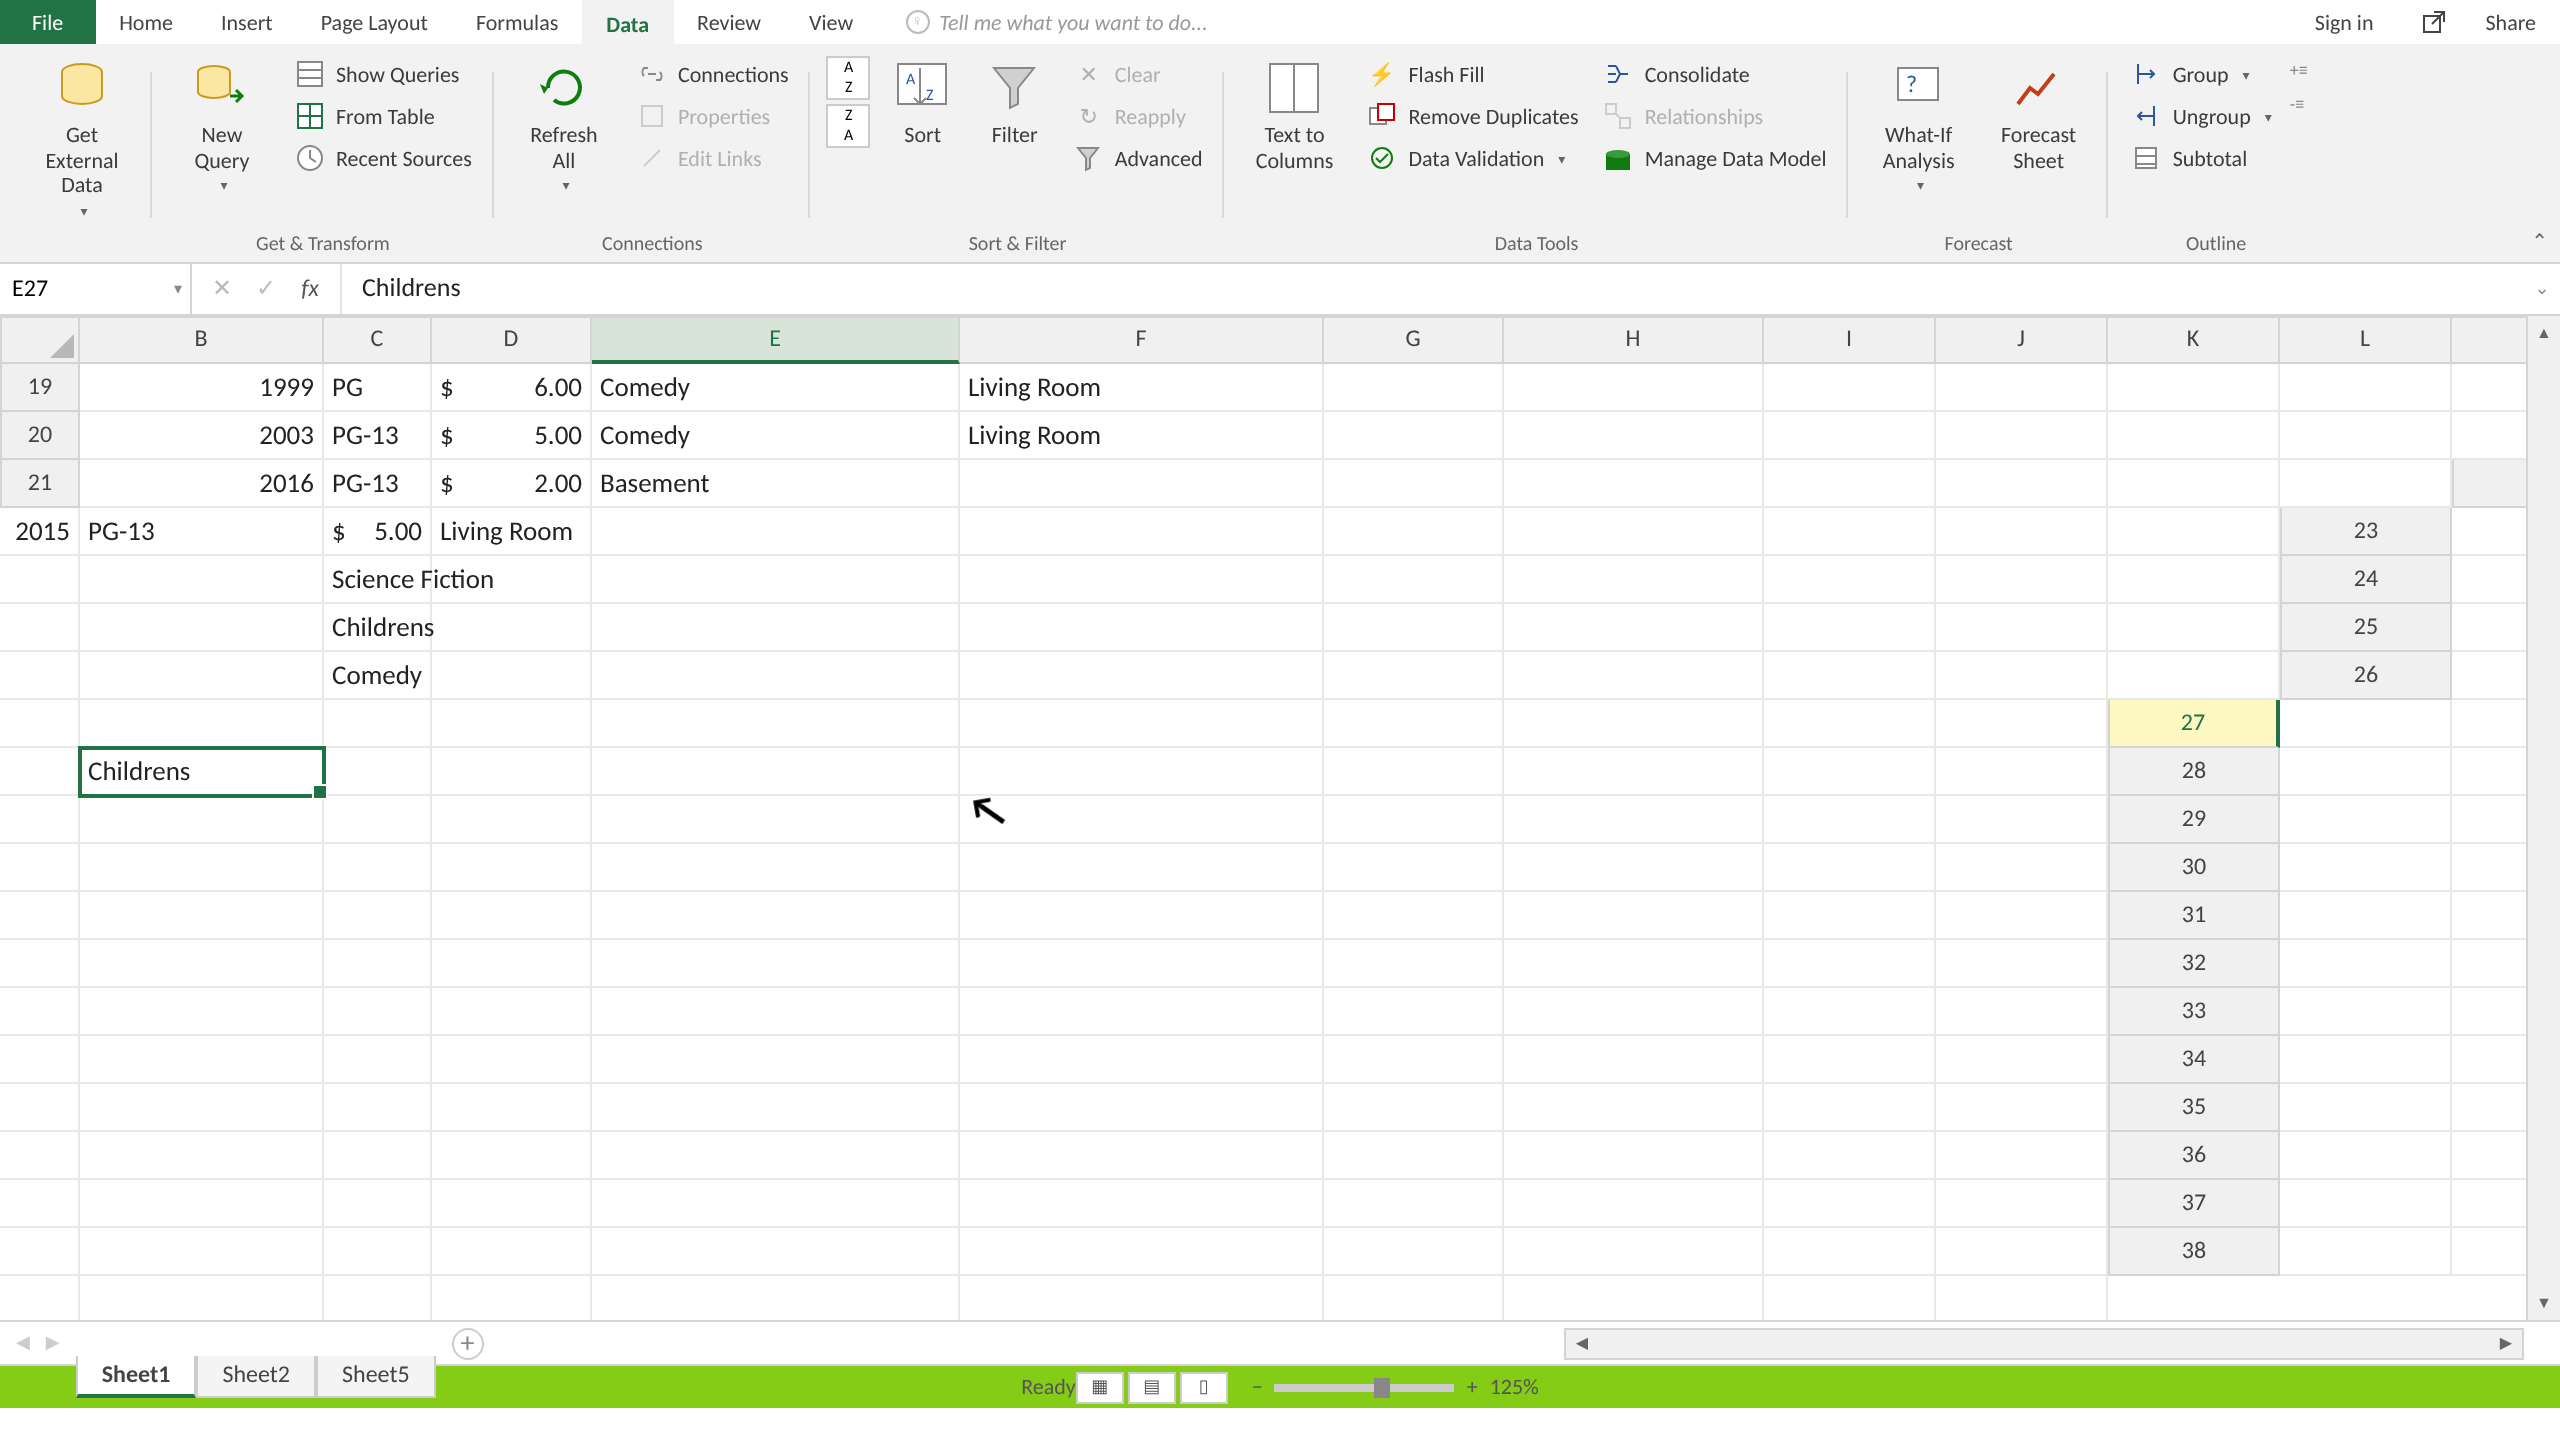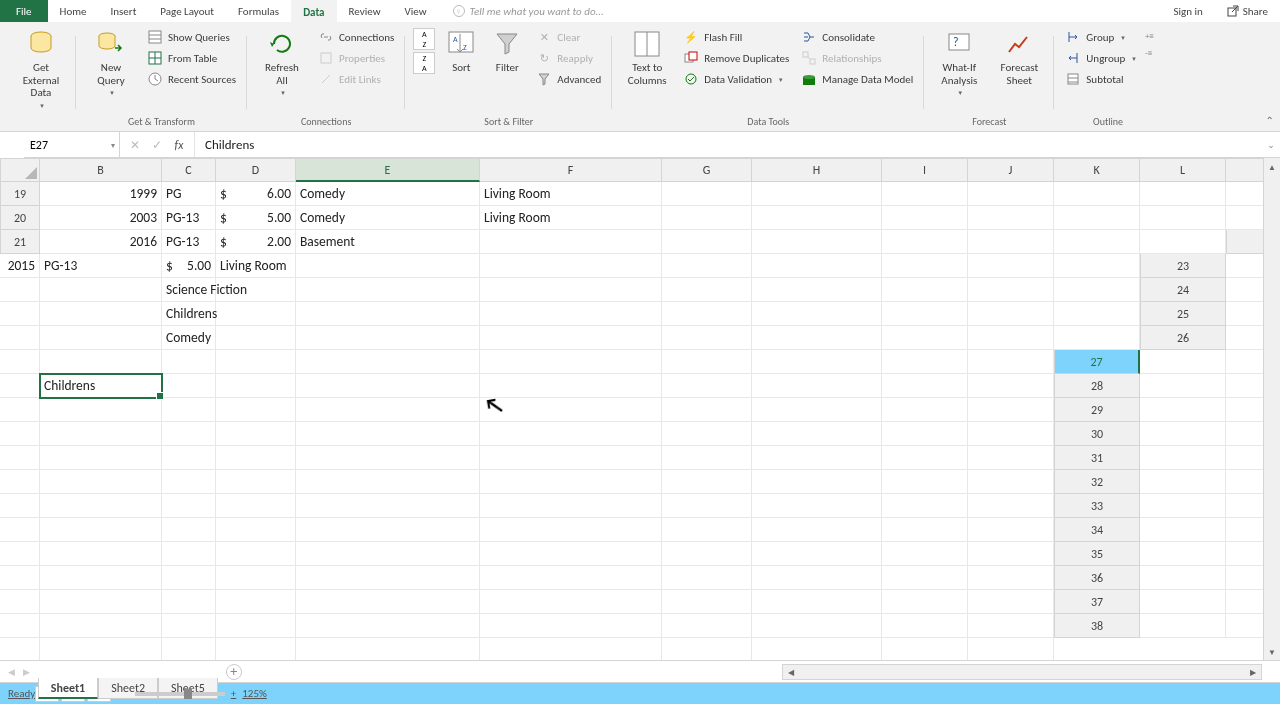--- a/index.html
+++ b/index.html
@@ -7,21 +7,21 @@
 
   
   .tabs { height: 22px; background: #fff; display: flex; align-items: stretch; font-size: 11px; }
   .tab { padding: 1px 12px; display: flex; align-items: center; color: #444; cursor: pointer; }
   .tab.file { background: #217346; color: #fff; padding: 0 16px; }
   .tab.active { background: #f2f2f2; color: #217346; font-weight: 600; border-top: 2px solid transparent; }
   .tell-me { flex: 1; display: flex; align-items: center; color: #999; padding-left: 14px; gap: 5px; font-style: italic; }
   .tell-me-icon { width:12px;height:12px;border:1px solid #bbb;border-radius:50%;display:inline-flex;align-items:center;justify-content:center;font-size:8px;color:#bbb;font-style:normal; }
   .right-tabs { display: flex; align-items: center; gap: 0; }
   .right-tabs .tab { color: #444; }
-  .right-tabs .share { background: #fff; gap: 4px; }
+  .right-tabs .share { background: #fff; gap: 20px; }
   .share-icon { width:12px;height:12px;display:inline-block; }
 
   
   .ribbon { background: #f2f2f2; height: 110px; border-bottom: 1px solid #d4d4d4; display: flex; padding: 4px 0 0 6px; position: relative; }
   .group { display: flex; flex-direction: column; align-items: center; padding: 0 8px; position: relative; }
   .group::after { content:""; position:absolute; right:0; top:10px; bottom:22px; width:1px; background:#d9d9d9; }
   .group:last-of-type::after { display:none; }
   .group-body { display: flex; align-items: flex-start; gap: 6px; flex: 1; }
   .group-label { font-size: 10px; color: #666; padding: 2px 0 3px 0; }
 
@@ -30,37 +30,37 @@
 
   .small-btn-col { display:flex; flex-direction:column; gap:3px; padding-top:2px;}
   .small-btn { display:flex; align-items:center; gap:5px; font-size:11px; color:#3b3b3b; padding:1px 3px; white-space: nowrap; }
   .small-btn.disabled { color: #b0b0b0; }
   .small-icon { width:16px; height:16px; display:inline-flex; align-items:center; justify-content:center; flex-shrink:0;}
   .drop-caret { font-size:7px; color:#666; margin-left:2px; }
 
   .ribbon-collapse { position:absolute; right:6px; bottom:4px; font-size:10px; color:#666; }
 
   
-  .formula-bar { height: 26px; border-bottom: 1px solid #d4d4d4; display:flex; align-items:center;margin-left:24px; }
+  .formula-bar { height: 26px; border-bottom: 1px solid #d4d4d4; display:flex; align-items:center; }
   .name-box { width: 96px; height:100%; border-right:1px solid #d4d4d4; display:flex; align-items:center; padding:0 6px; font-size:12px; position:relative; }
   .name-box .caret { position:absolute; right:4px; font-size:8px; color:#888; }
   .fbar-btns { display:flex; align-items:center; gap:0; padding:0 4px; height:100%; border-right:1px solid #e4e4e4; }
   .fbar-btn { width:22px; display:flex;align-items:center;justify-content:center;color:#bbb;font-size:12px; }
   .fbar-input { flex:1; padding:0 10px; font-size:13px; color:#222; display:flex; align-items:center; height:100%; }
   .fbar-expand { width:18px; color:#888; font-size:9px; display:flex;align-items:center;justify-content:center; }
 
   
   .grid-wrap { position:relative; height: 502px; overflow:hidden; }
   .grid { display:grid; grid-template-columns: 40px 122px 54px 80px 184px 182px 90px 130px 86px 86px 86px 86px 86px; }
   .hdr-corner { background:#f0f0f0; border:1px solid #d4d4d4; height:24px; position:relative; }
   .hdr-corner::after {content:"";position:absolute;right:2px;bottom:2px;border:6px solid transparent;border-right-color:#b8b8b8;border-bottom-color:#b8b8b8;}
   .col-hdr { background:#f0f0f0; border:1px solid #d4d4d4; border-left:none; height:24px; font-size:12px; color:#444; display:flex;align-items:center;justify-content:center; }
   .col-hdr.sel { background:#d7e4d7; border-bottom:2px solid #217346; color:#217346;}
   .row-hdr { background:#f0f0f0; border:1px solid #d4d4d4; border-top:none; height:24px; font-size:12px;color:#444;display:flex;align-items:center;justify-content:center; }
-  .row-hdr.sel { background:#7dd3fc; border-right:2px solid #217346; color:#217346; }
+  .row-hdr.sel { background:#fef9c3; border-right:2px solid #217346; color:#217346; }
   .cell { border-right:1px solid #e8e8e8; border-bottom:1px solid #e8e8e8; height:24px; padding:0 4px; font-size:13.5px; color:#222; display:flex; align-items:center; overflow:visible; white-space:nowrap; }
   .cell.r { justify-content:flex-end; }
   .cell.money { display:flex; justify-content:space-between; }
   .cell.selected { outline:2px solid #217346; outline-offset:-1px; z-index:5; position:relative;}
   .cell.selected::after { content:""; position:absolute; right:-3px; bottom:-3px; width:6px;height:6px;background:#217346;border:1px solid #fff; }
 
   .cursor { position:absolute; left:485px; top:234px; font-size:22px; transform: rotate(-10deg); pointer-events:none; z-index:20; }
   .cursor::before { content:"↖"; color:#000; font-weight:bold; filter: drop-shadow(0 0 1px #fff) drop-shadow(0 0 1px #fff);}
 
   .grid-vscroll { position:absolute; right:0; top:0; width:17px; height:100%; background:#f0f0f0; border-left:1px solid #d4d4d4; }
@@ -70,21 +70,21 @@
   .sheet-bar { height:22px; border-top:1px solid #d4d4d4; display:flex; align-items:center; font-size:12px; background:#fff; position:relative;}
   .sheet-nav { display:flex; padding:0 8px; gap:8px; color:#ccc; font-size:9px;}
   .sheet-tab { padding:0 12px; height:100%; display:flex;align-items:center; border:1px solid #ccc; border-top:none; background:#f4f4f4; color:#444;margin-top:34px; }
   .sheet-tab.active { background:#fff; border-bottom:2px solid #217346; font-weight:600; }
   .sheet-add { width:24px; display:flex;align-items:center;justify-content:center;color:#888;font-size:14px; border:1px solid #ccc; border-radius:50%; height:16px;width:16px;margin-left:8px;}
   .hscroll { position:absolute; right:18px; width:480px; height:16px; display:flex; align-items:center; background:#f0f0f0; border:1px solid #d4d4d4;}
   .hscroll .arrow{width:16px;display:flex;align-items:center;justify-content:center;font-size:8px;color:#666;}
   .hscroll .track{flex:1;position:relative;}
 
   
-  .status { height:22px; background:#7dd3fc; border-top:1px solid #d4d4d4; display:flex;align-items:center;justify-content:flex-start;font-size:11px;color:#555;padding:0 8px;text-decoration:underline;}
+  .status { height:22px; background:#84cc16; border-top:1px solid #d4d4d4; display:flex;align-items:center;justify-content:center;font-size:11px;color:#555;padding:0 8px;}
   .view-btns { display:flex; gap:2px; align-items:center;}
   .vb { width:24px;height:16px;border:1px solid #ccc;background:#fff;display:flex;align-items:center;justify-content:center;font-size:9px;}
   .zoom { display:flex;align-items:center;gap:6px;}
   .zoom-track{width:90px;height:4px;background:#ccc;position:relative;}
   .zoom-thumb{position:absolute;left:55%;top:-3px;width:8px;height:10px;background:#888;}
 
   
   svg { overflow:visible; }
 </style>
 </head>

